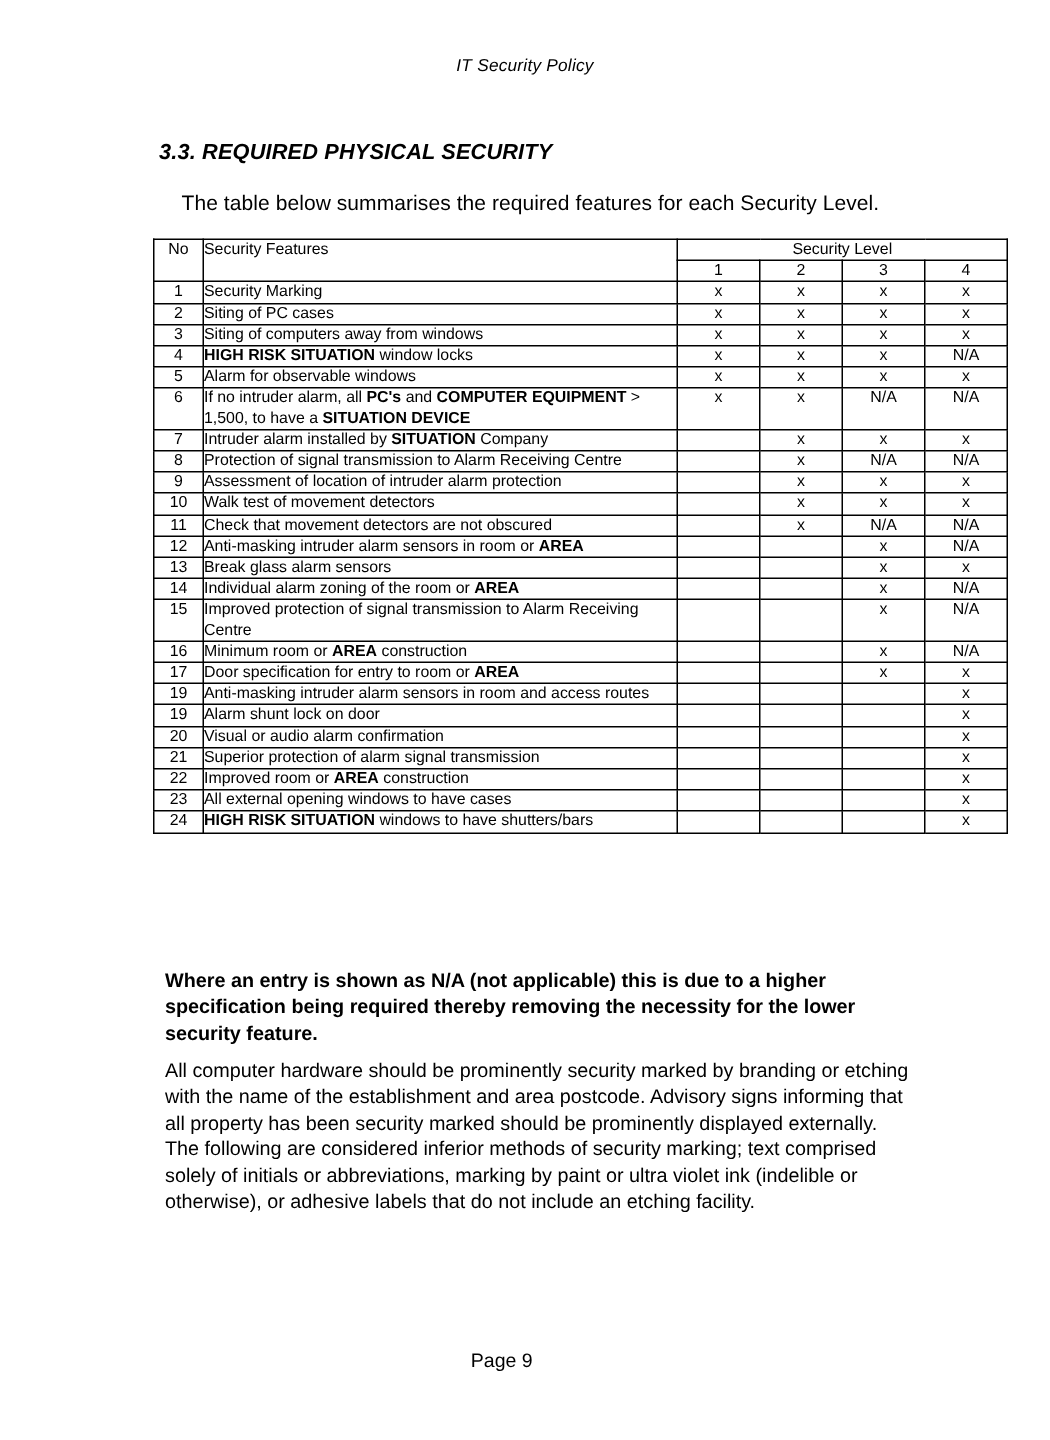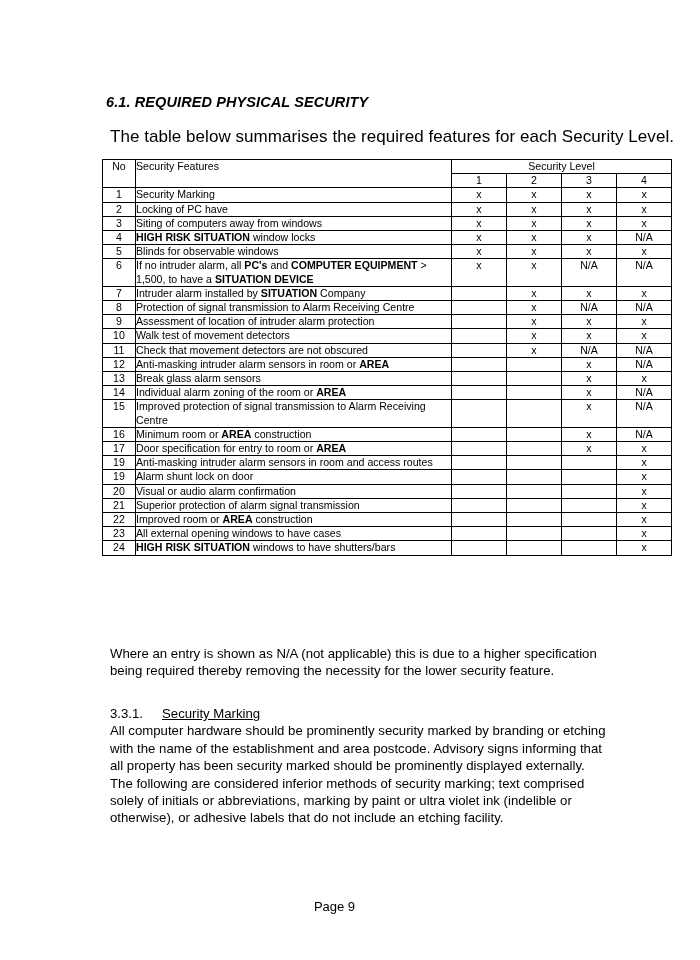--- a/index.html
+++ b/index.html
@@ -41,22 +41,22 @@
     left: 106px;
     font-weight: bold;
     font-style: italic;
     font-size: 14.5px;
     letter-spacing: 0.1px;
   }
 
   .intro-para {
     position: absolute;
     top: 127px;
-    left: 110px;
-    font-size: 17px;
+    left: 121px;
+    font-size: 14px;
     letter-spacing: 0.05px;
   }
 
   
   .tbl-wrap {
     position: absolute;
     top: 159px;
     left: 102px;
     width: 569px;
   }
@@ -127,20 +127,21 @@
   td.cell-feat b { font-weight: bold; }
 
   
   .after-table {
     position: absolute;
     top: 645px;
     left: 110px;
     width: 500px;
     font-size: 13.2px;
     line-height: 17.4px;
+    font-weight: bold;
   }
 
   .subsection {
     position: absolute;
     top: 705px;
     left: 110px;
     width: 500px;
     font-size: 13.2px;
     line-height: 17.4px;
   }
@@ -166,22 +167,23 @@
     width: 669px;
     text-align: center;
     font-size: 13px;
   }
 </style>
 </head>
 <body>
 
 <div class="page">
 
-
-  <div class="section-heading">6.1. REQUIRED PHYSICAL SECURITY</div>
+  <div class="doc-header">IT Security Policy</div>
+
+  <div class="section-heading">3.3. REQUIRED PHYSICAL SECURITY</div>
 
   <div class="intro-para">The table below summarises the required features for each Security Level.</div>
 
   <div class="tbl-wrap">
     <table class="sec-table">
       <colgroup>
         <col class="c-no">
         <col class="c-feat">
         <col class="c-lvl">
         <col class="c-lvl">
@@ -205,21 +207,21 @@
           <tr>
             <td class="cell-no">1</td>
             <td class="cell-feat">Security Marking</td>
             <td class="cell-mark">x</td>
             <td class="cell-mark">x</td>
             <td class="cell-mark">x</td>
             <td class="cell-mark">x</td>
           </tr>
           <tr>
             <td class="cell-no">2</td>
-            <td class="cell-feat">Locking of PC have</td>
+            <td class="cell-feat">Siting of PC cases</td>
             <td class="cell-mark">x</td>
             <td class="cell-mark">x</td>
             <td class="cell-mark">x</td>
             <td class="cell-mark">x</td>
           </tr>
           <tr>
             <td class="cell-no">3</td>
             <td class="cell-feat">Siting of computers away from windows</td>
             <td class="cell-mark">x</td>
             <td class="cell-mark">x</td>
@@ -229,21 +231,21 @@
           <tr>
             <td class="cell-no">4</td>
             <td class="cell-feat"><b>HIGH RISK SITUATION</b> window locks</td>
             <td class="cell-mark">x</td>
             <td class="cell-mark">x</td>
             <td class="cell-mark">x</td>
             <td class="cell-mark">N/A</td>
           </tr>
           <tr>
             <td class="cell-no">5</td>
-            <td class="cell-feat">Blinds for observable windows</td>
+            <td class="cell-feat">Alarm for observable windows</td>
             <td class="cell-mark">x</td>
             <td class="cell-mark">x</td>
             <td class="cell-mark">x</td>
             <td class="cell-mark">x</td>
           </tr>
           <tr>
             <td class="cell-no">6</td>
             <td class="cell-feat">If no intruder alarm, all <b>PC's</b> and <b>COMPUTER EQUIPMENT</b> &gt; 1,500, to have a <b>SITUATION DEVICE</b></td>
             <td class="cell-mark">x</td>
             <td class="cell-mark">x</td>
@@ -394,21 +396,18 @@
             <td class="cell-mark"></td>
             <td class="cell-mark">x</td>
           </tr>
         </tbody>
     </table>
   </div>
 
   <div class="after-table">Where an entry is shown as N/A (not applicable) this is due to a higher specification being required thereby removing the necessity for the lower security feature.</div>
 
   <div class="subsection">
-    <span class="subsec-head-row">
-      <span class="subsec-num">3.3.1.</span><span class="subsec-title">Security Marking</span>
-    </span>
     <span class="subsec-body">All computer hardware should be prominently security marked by branding or etching with the name of the establishment and area postcode. Advisory signs informing that all property has been security marked should be prominently displayed externally. The following are considered inferior methods of security marking; text comprised solely of initials or abbreviations, marking by paint or ultra violet ink (indelible or otherwise), or adhesive labels that do not include an etching facility.</span>
   </div>
 
   <div class="footer">Page 9</div>
 
 </div>
 
 </body></html>

